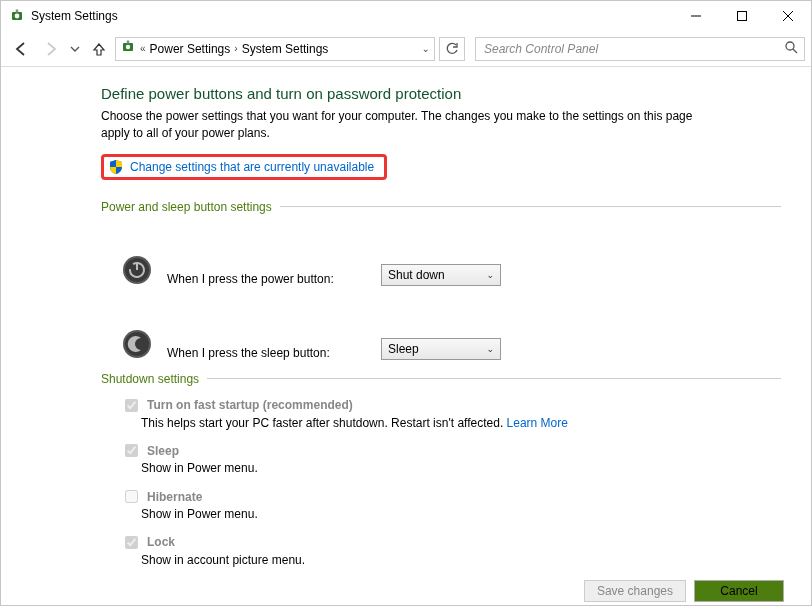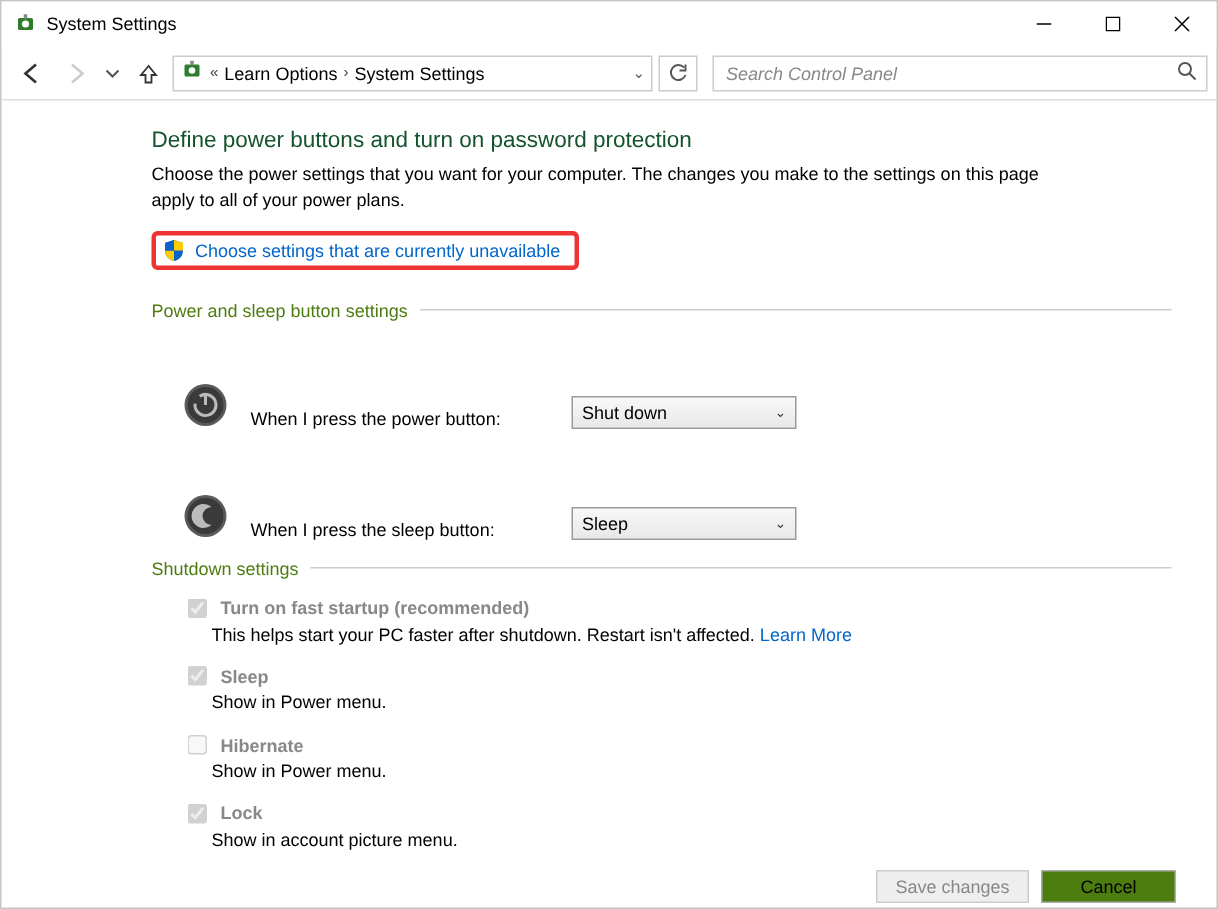--- a/index.html
+++ b/index.html
@@ -120,21 +120,21 @@
     align-items: flex-end;
     margin: 6px 0 12px 20px;
     gap: 14px;
   }
   .bigicon {
     width: 32px; height: 32px;
     display:flex;align-items:center;justify-content:center;
   }
   .rowlabel { width: 200px; font-size: 12px; }
   .combo {
-    width: 150px; height: 22px;
+    width: 120px; height: 22px;
     border: 1px solid #999;
     background: linear-gradient(#f8f8f8,#e8e8e8);
     display: flex; align-items: center;
     padding: 0 6px;
     font-size: 12px;
     justify-content: space-between;
     margin-top: 40px;
   }
   .combo .arrow { font-size: 9px; color: #333; }
   .checkrows { margin-left: 20px; margin-top: 4px; }
@@ -218,21 +218,21 @@
   </div>
   <div class="addr">
     <span>
       <svg width="16" height="16" viewBox="0 0 16 16">
         <rect x="3" y="4" width="10" height="8" rx="1" fill="#2d7d2d"></rect>
         <circle cx="8" cy="8" r="2.2" fill="#fff"></circle>
         <rect x="6.8" y="1.5" width="2.4" height="3" fill="#888"></rect>
       </svg>
     </span>
     <span class="sep">«</span>
-    <span class="crumb">Learn Options</span>
+    <span class="crumb">Power Settings</span>
     <span class="sep">›</span>
     <span class="crumb">System Settings</span>
     <span class="dropdown">⌄</span>
   </div>
   <div class="refresh">
     <svg width="14" height="14">
         <path d="M11 3 A5 5 0 1 0 12 8" fill="none" stroke="#555" stroke-width="1.3"></path>
         <path d="M12 1 L12 5 L8 5" fill="none" stroke="#555" stroke-width="1.3"></path>
       </svg>
   </div>
@@ -253,21 +253,21 @@
 
   <div class="change-link-wrap">
     <span class="shield">
       <svg width="16" height="16" viewBox="0 0 16 16">
         <path d="M8 1 L14 3 V8 C14 12 11 14.5 8 15 C5 14.5 2 12 2 8 V3 Z" fill="#0a63c9"></path>
         <path d="M8 1 L14 3 V8 L8 8 Z" fill="#ffcc00"></path>
         <path d="M8 8 L8 15 C5 14.5 2 12 2 8 L8 8 Z" fill="#ffcc00"></path>
         <path d="M8 1 L2 3 V8 L8 8 Z" fill="#0a63c9"></path>
       </svg>
     </span>
-    <span class="link">Choose settings that are currently unavailable</span>
+    <span class="link">Change settings that are currently unavailable</span>
   </div>
 
   <div class="section-title">
     <span>Power and sleep button settings</span>
     <span class="line"></span>
   </div>
 
   <div class="row">
     <span class="bigicon">
       <svg width="32" height="32" viewBox="0 0 32 32">

